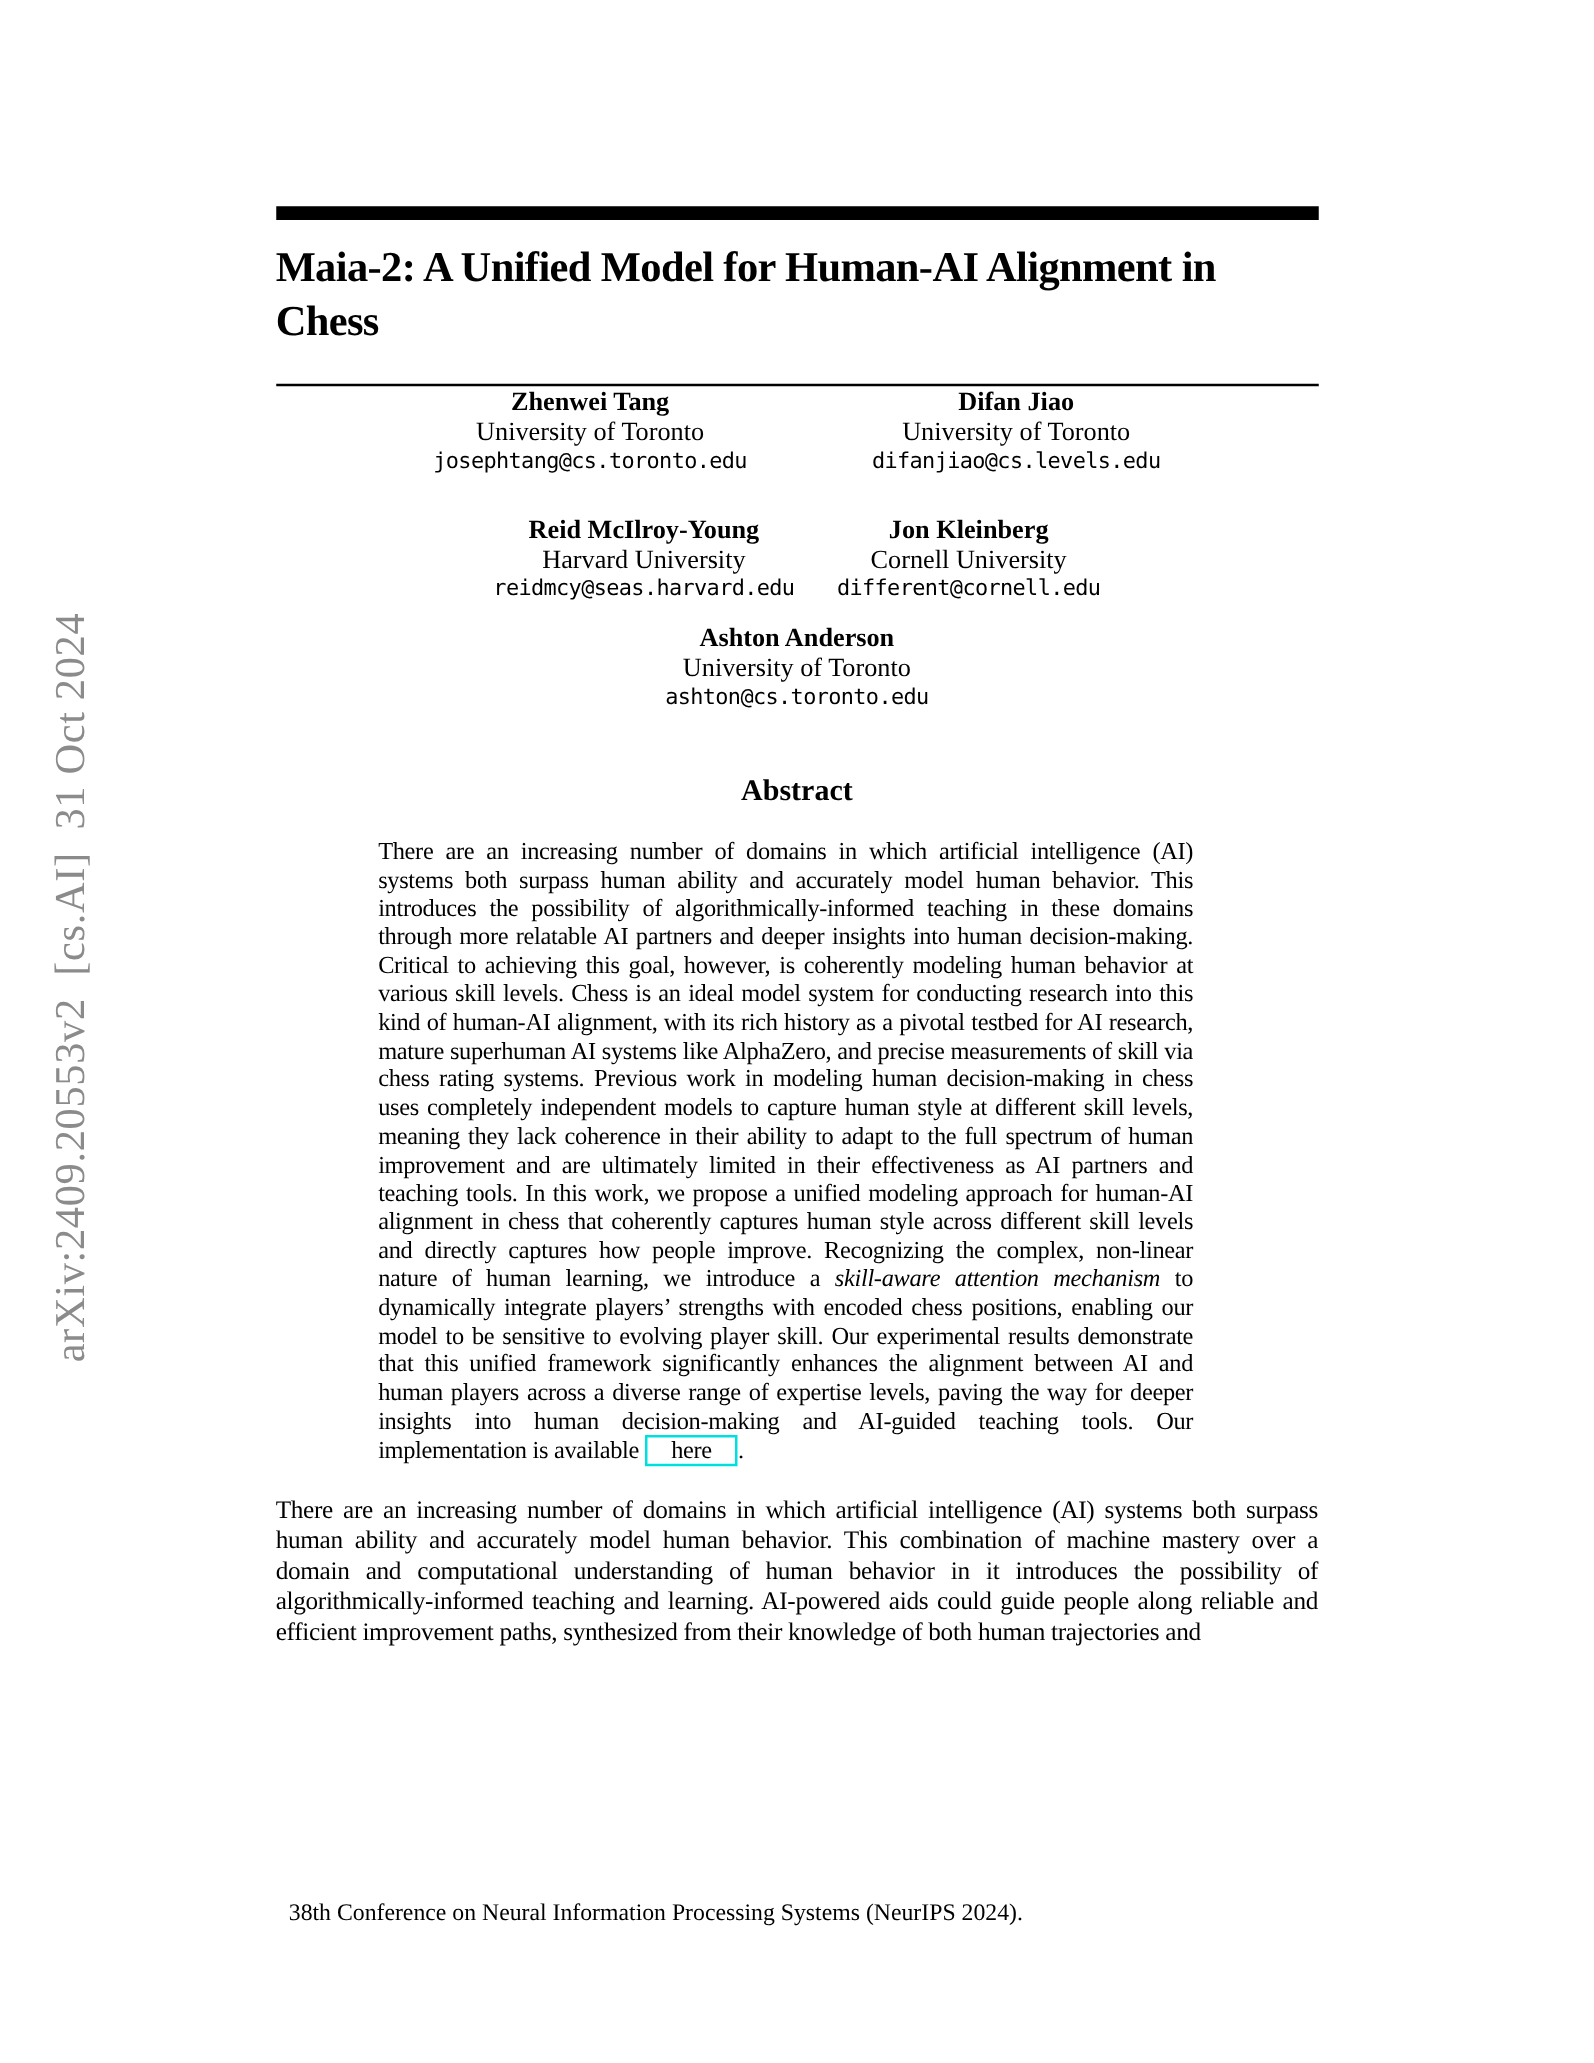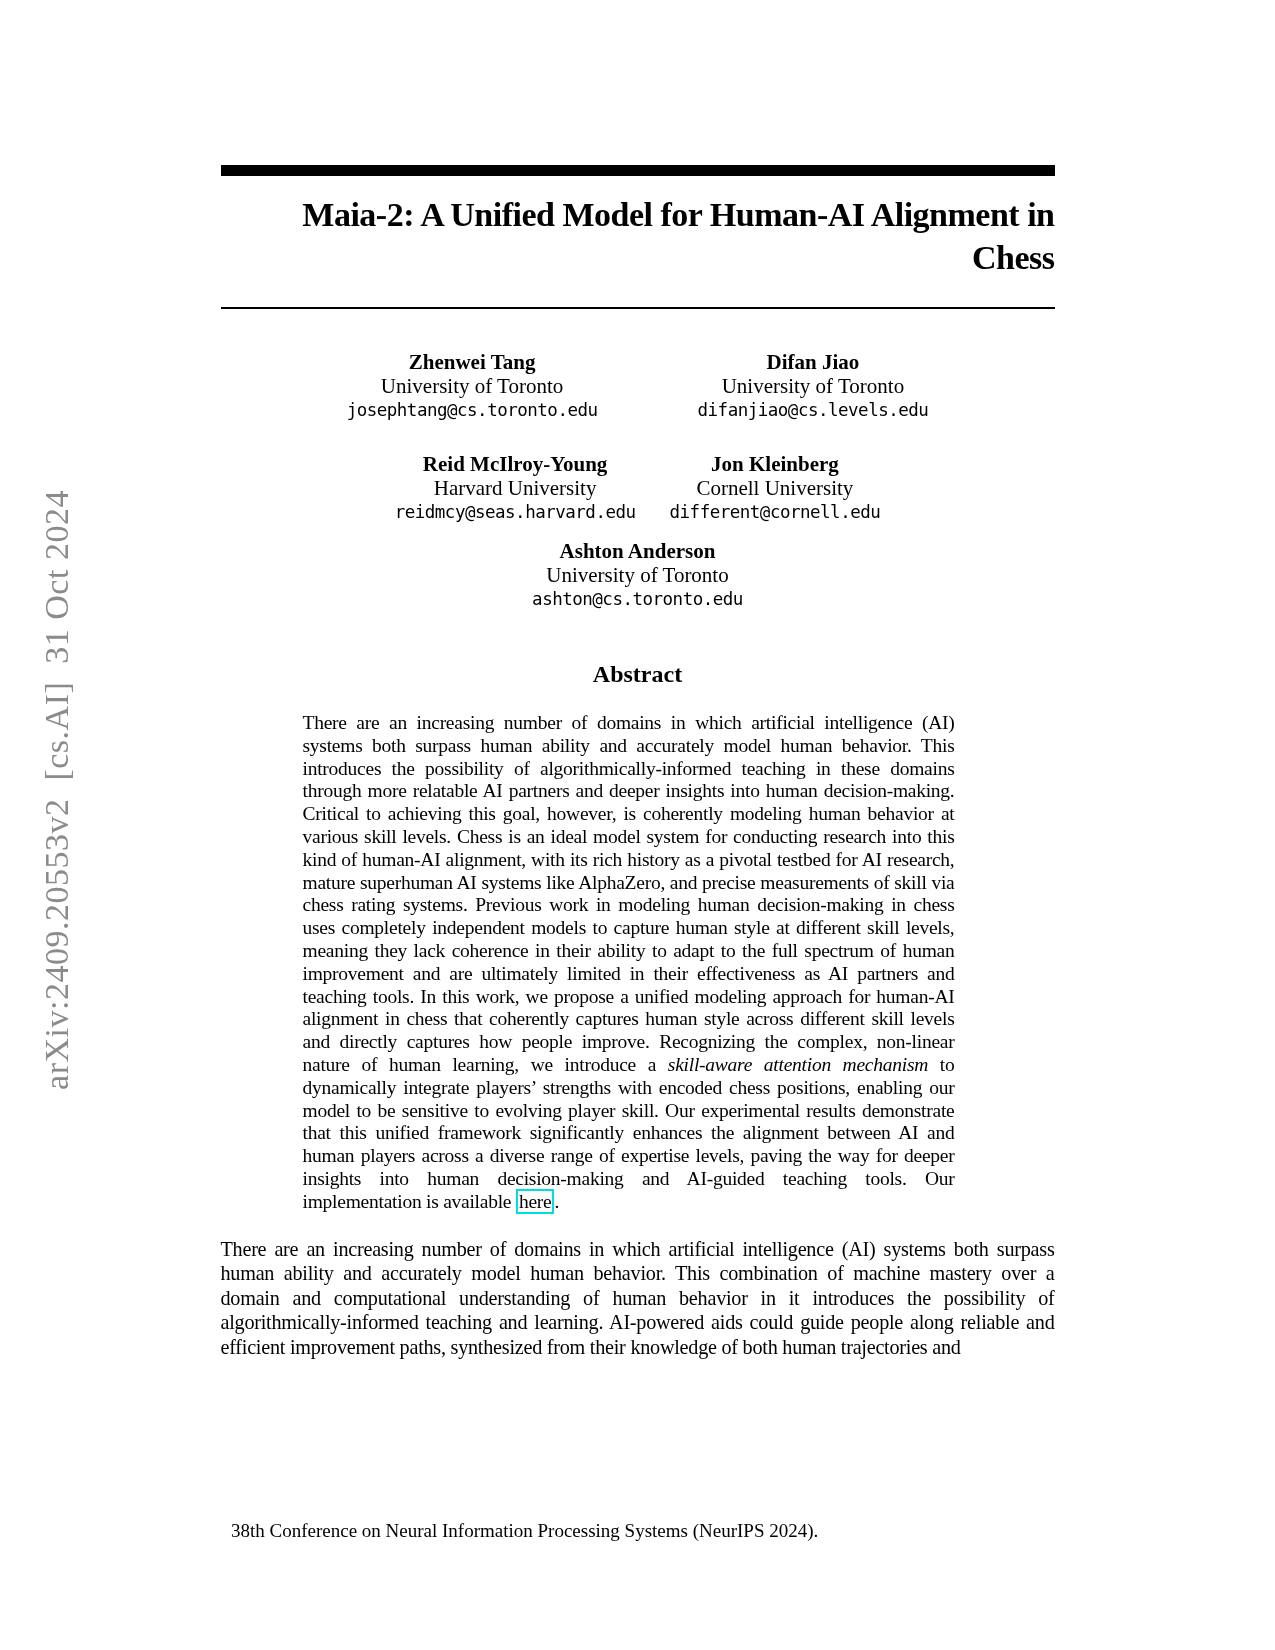--- a/index.html
+++ b/index.html
@@ -31,35 +31,35 @@
   .rule-thick {
     margin-top: 165px;
     height: 11px;
     background: #000000;
   }
   .paper-title {
     margin: 17px 0 0 0;
     font-size: 34px;
     line-height: 43px;
     font-weight: bold;
-    text-align: right;
+    text-align: left;
     letter-spacing: -0.5px;
   }
   .paper-title span { display: block; }
   .rule-thin {
     margin-top: 28px;
     height: 2px;
     background: #000000;
   }
   .authors-row {
     display: flex;
     justify-content: center;
     text-align: center;
   }
-  .row-1 { margin-top: 41px; gap: 100px; }
+  .row-1 { gap: 100px; }
   .row-2 { margin-top: 30px; gap: 34px; }
   .row-3 { margin-top: 15px; }
   .author-name { font-weight: bold; font-size: 21px; line-height: 24px; }
   .author-affiliation { font-size: 21px; line-height: 24px; }
   .author-email {
     font-family: "DejaVu Sans Mono", "Liberation Mono", monospace;
     font-size: 17.5px;
     line-height: 24px;
     letter-spacing: -0.5px;
   }
@@ -74,21 +74,21 @@
     margin: 24px 100px 0 82px;
     font-size: 19.5px;
     line-height: 22.8px;
     letter-spacing: -0.25px;
     text-align: justify;
   }
   .here-link {
     color: #000000;
     text-decoration: none;
     border: 2px solid #00dfdf;
-    padding: 0 1px;
+    padding: 0 19px;
   }
   .section-heading {
     margin: 38px 0 0 0;
     font-size: 25px;
     font-weight: bold;
     line-height: 28px;
   }
   .section-number { display: inline-block; margin-right: 22px; }
   .intro-paragraph {
     margin: 23px 0 0 0;

